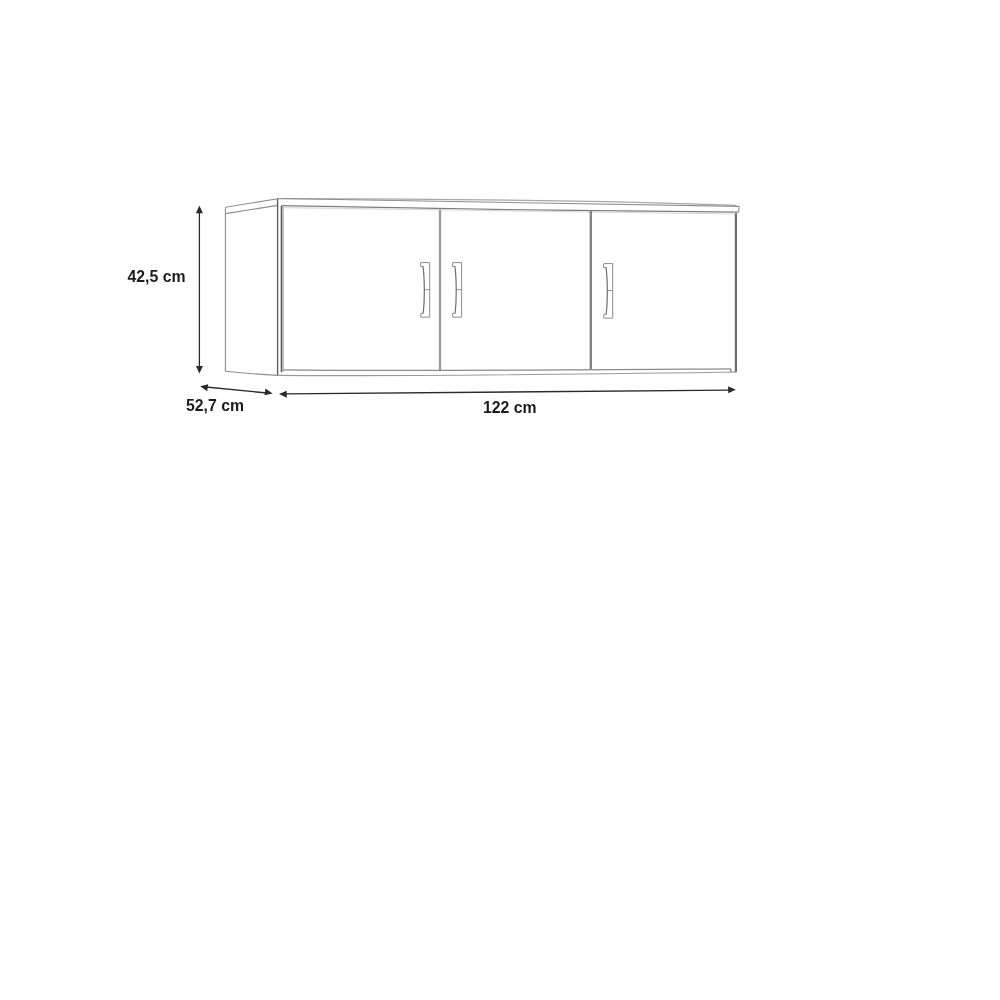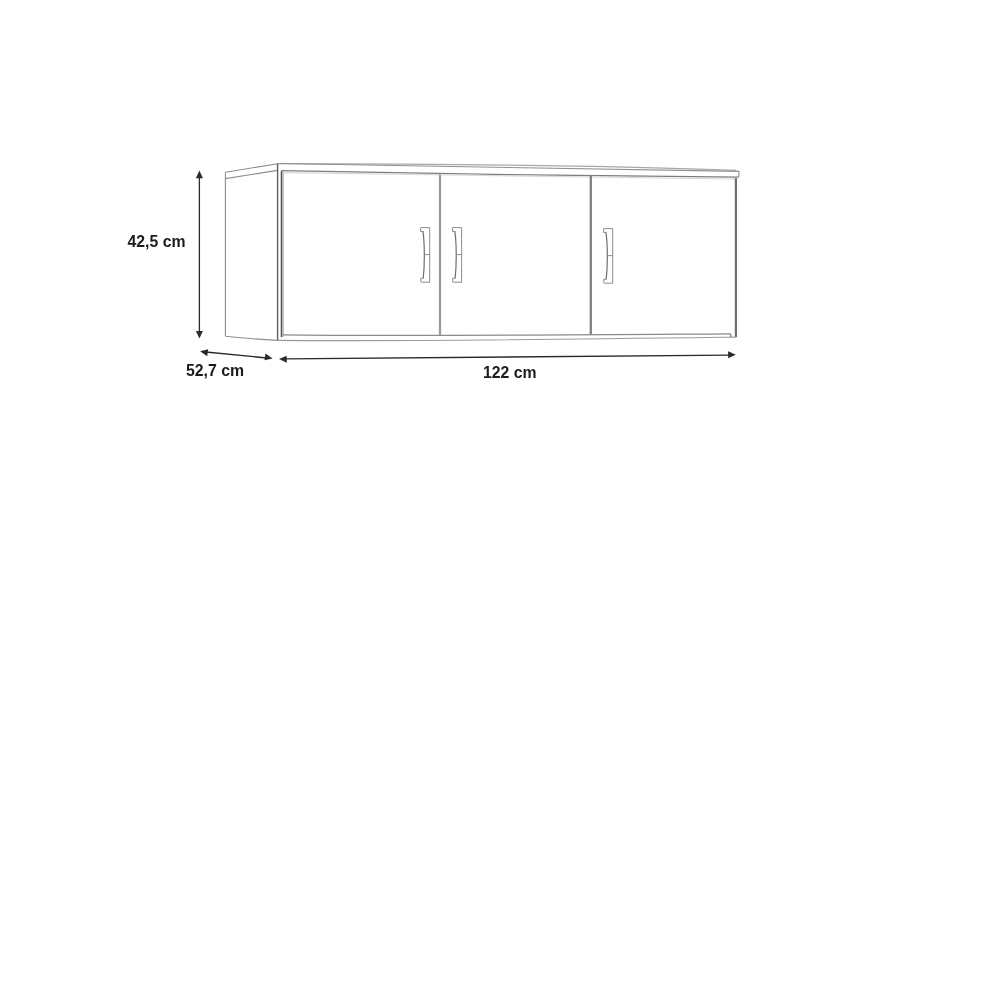--- a/index.html
+++ b/index.html
@@ -1,16 +1,16 @@
 <!DOCTYPE html>
 <html><head>
 <meta charset="utf-8">
 <style>
   html,body{margin:0;padding:0;background:#ffffff;}
-  .wrap{width:1000px;height:723px;position:relative;background:#ffffff;overflow:hidden;transform:translateZ(0);}
+  .wrap{width:1000px;height:723px;position:relative;background:#ffffff;overflow:hidden;transform:translateZ(0);margin-top:35px;}
   svg{position:absolute;top:0;left:0;}
   text{font-family:"Liberation Sans",sans-serif;font-weight:700;fill:#1c1c1c;}
 </style>
 </head>
 <body>
 <div class="wrap">
 <svg width="1000" height="1000" viewBox="0 0 1000 1000">
 
   <g fill="none" stroke="#8f8f8f" stroke-width="1.1">
 

